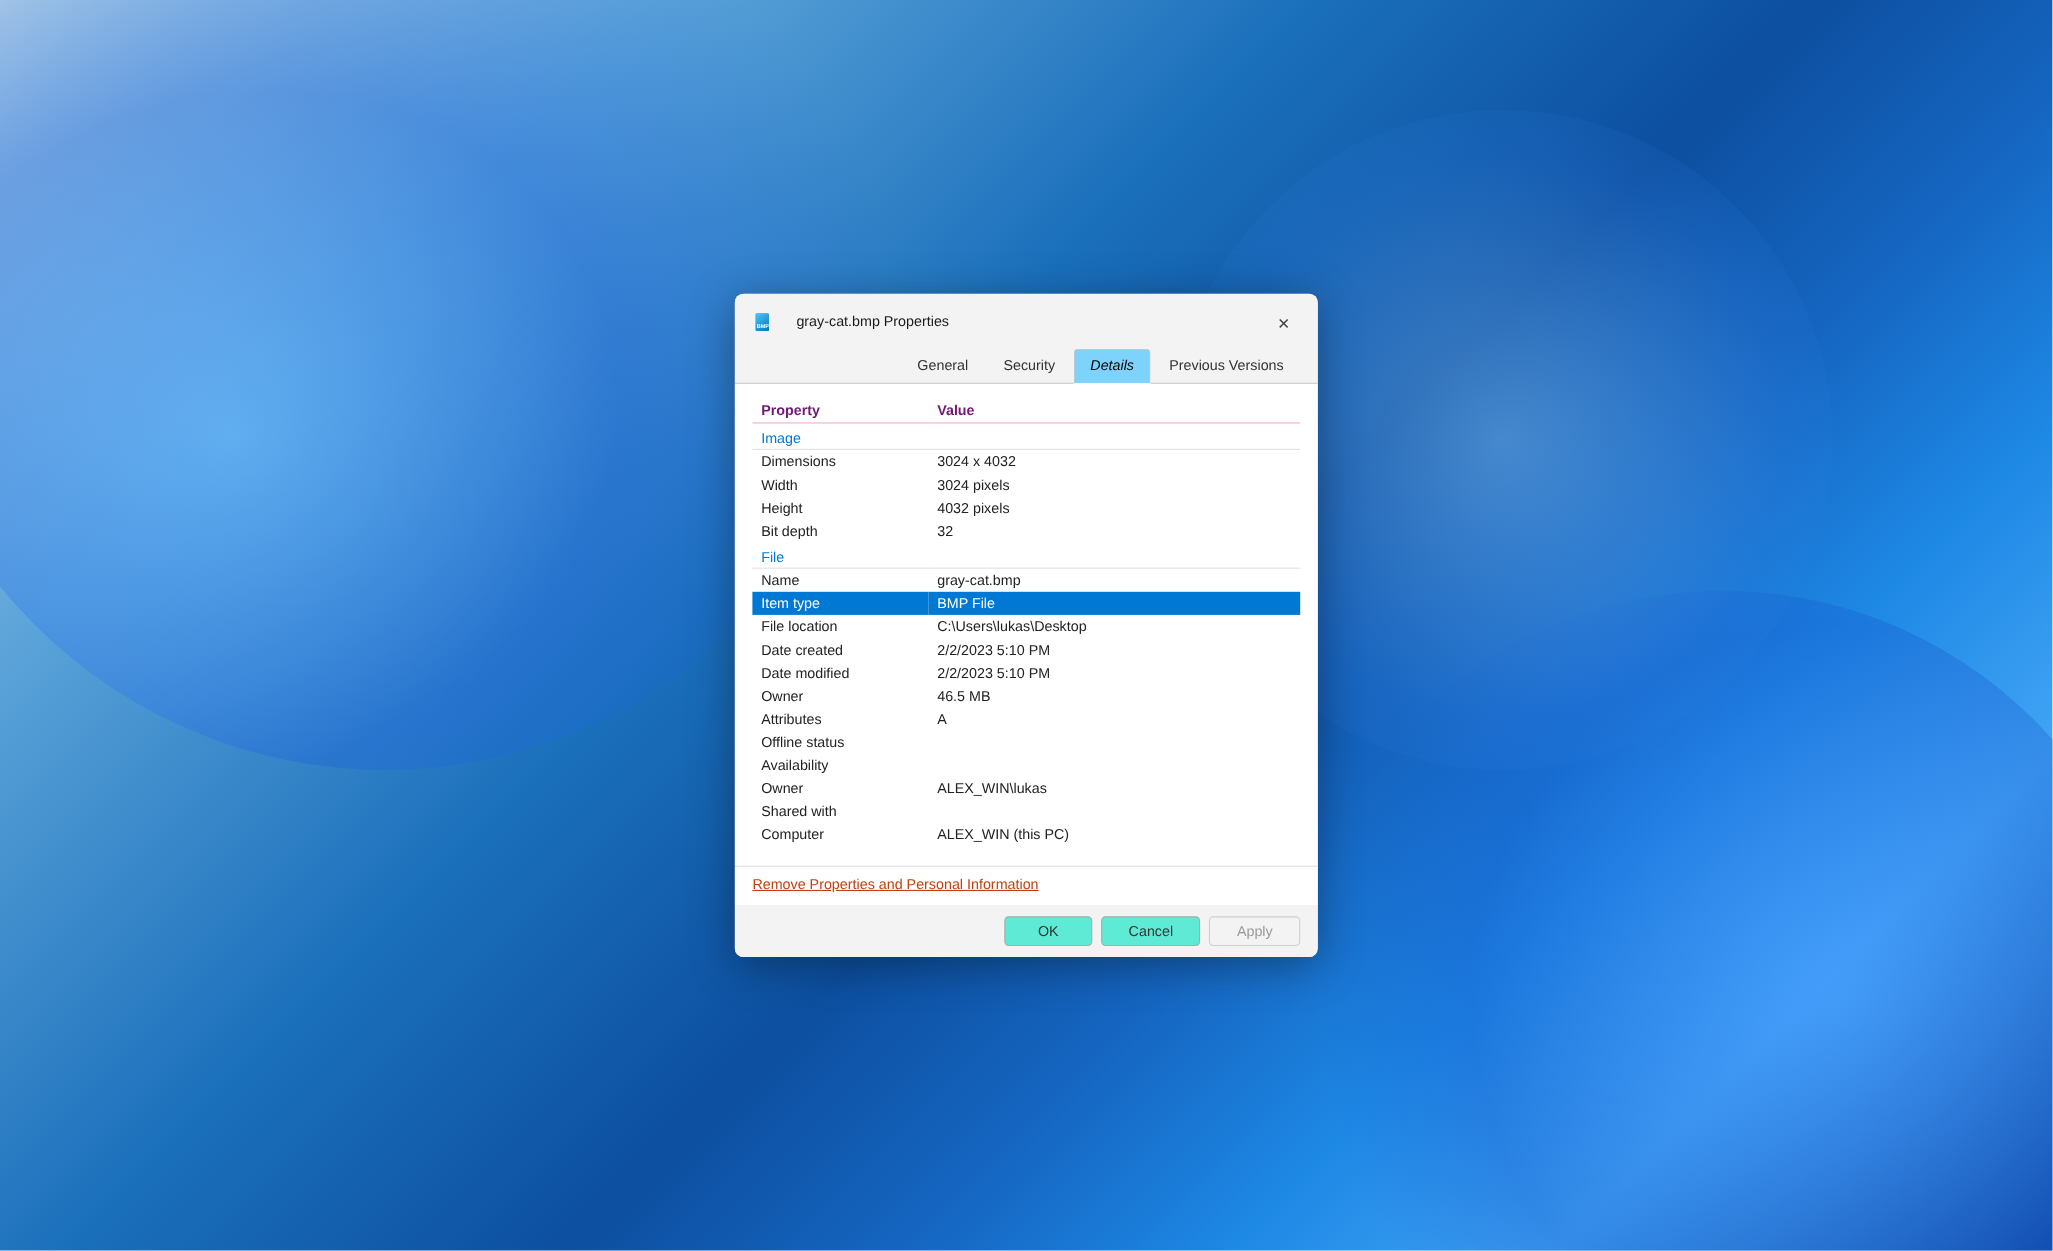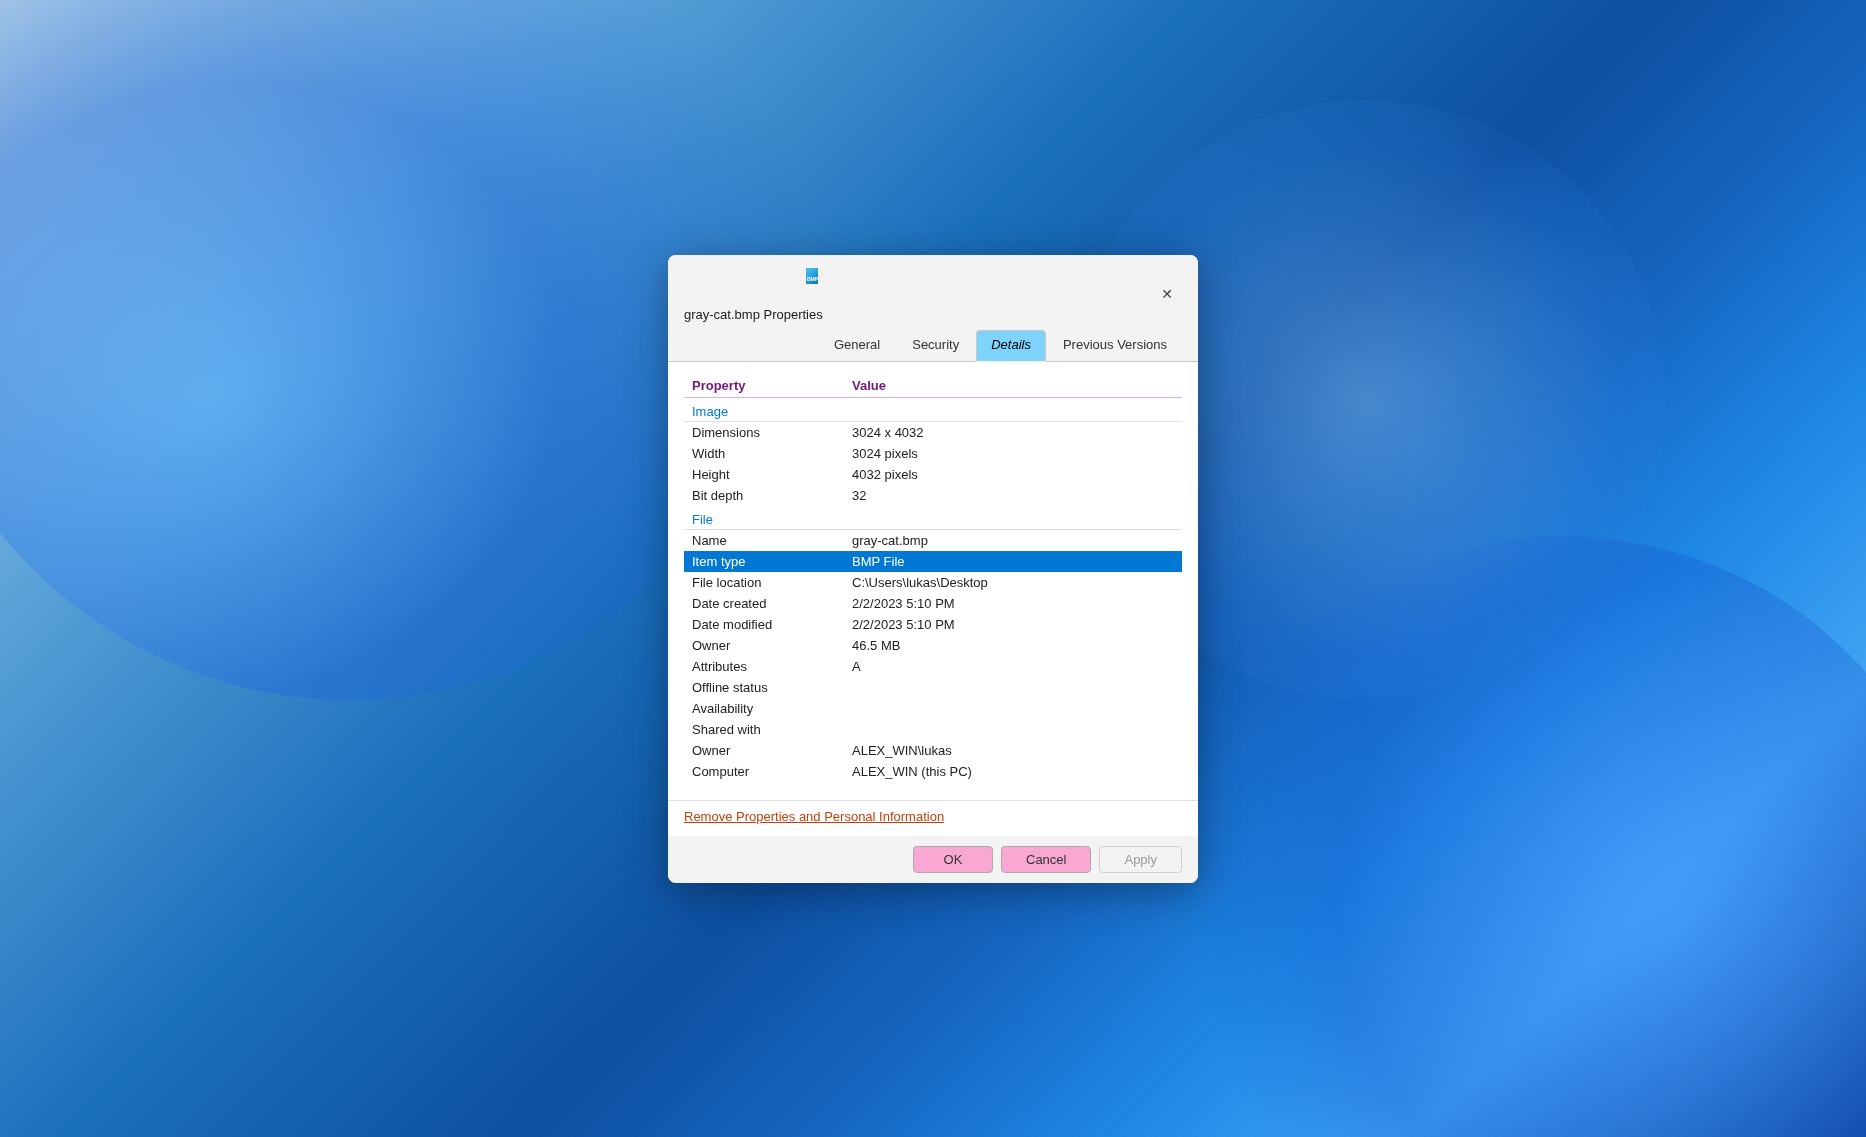--- a/index.html
+++ b/index.html
@@ -72,23 +72,22 @@
     .dialog-titlebar {
       background: #f3f3f3;
       padding: 12px 16px 0 16px;
       display: flex;
       align-items: center;
       justify-content: space-between;
     }
 
     .titlebar-left {
       display: flex;
-      align-items: flex-end;
+      align-items: flex-start;
       gap: 20px;
-      flex-direction: column;
     }
 
     .file-icon {
       width: 20px;
       height: 20px;
       flex-shrink: 0;
     }
 
     .dialog-title {
       font-size: 13px;
@@ -211,21 +210,21 @@
       justify-content: flex-end;
       gap: 8px;
     }
 
     .btn {
       padding: 5px 24px;
       font-size: 13px;
       border-radius: 4px;
       cursor: pointer;
       border: 1px solid #ababab;
-      background: #f9a8d4;
+      background: #5eead4;
       color: #333;
       min-width: 80px;
     }
 
     .btn.apply-btn {
       color: #999;
       background: #f3f3f3;
       border-color: #d0d0d0;
       cursor: default;
     }
@@ -329,26 +328,26 @@
           </tr>
           <tr class="data-row">
             <td>Offline status</td>
             <td></td>
           </tr>
           <tr class="data-row">
             <td>Availability</td>
             <td></td>
           </tr>
           <tr class="data-row">
+            <td>Owner</td>
+            <td>ALEX_WIN\lukas</td>
+          </tr>
+          <tr class="data-row">
             <td>Shared with</td>
             <td></td>
-          </tr>
-          <tr class="data-row">
-            <td>Owner</td>
-            <td>ALEX_WIN\lukas</td>
           </tr>
           <tr class="data-row">
             <td>Computer</td>
             <td>ALEX_WIN (this PC)</td>
           </tr>
           <tr class="spacer-row">
             <td colspan="2"></td>
           </tr>
         </tbody>
       </table>

